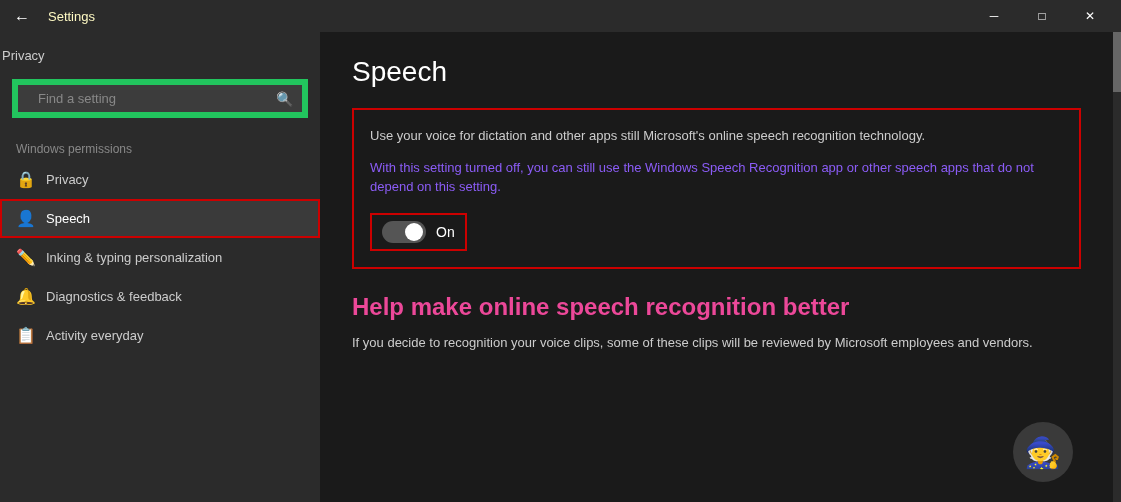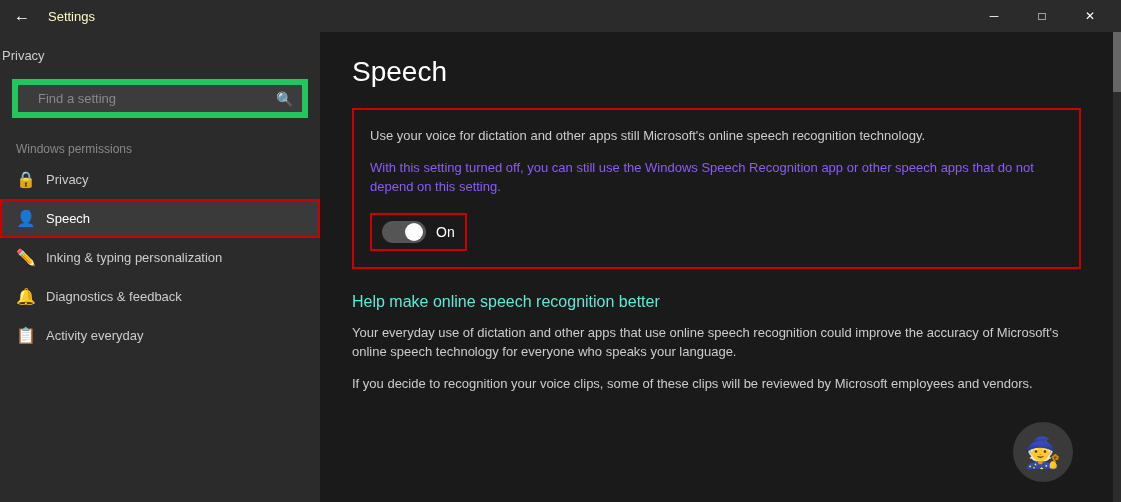--- a/index.html
+++ b/index.html
@@ -205,23 +205,23 @@
       height: 18px;
       background: #ffffff;
       border-radius: 50%;
     }
     .toggle-label {
       font-size: 14px;
       color: #ffffff;
     }
 
     .section-title-2 {
-      font-size: 16px;
-      font-weight: 400;
-      color: #5eead4;
+      font-size: 24px;
+      font-weight: 700;
+      color: #ec4899;
       margin-bottom: 12px;
       margin-top: 24px;
     }
 
     
     .sidebar::-webkit-scrollbar,
     .content::-webkit-scrollbar {
       width: 8px;
     }
     .sidebar::-webkit-scrollbar-track,
@@ -344,21 +344,20 @@
         
         <div class="toggle-row">
           <div class="toggle-switch on">
             <div class="toggle-knob"></div>
           </div>
           <span class="toggle-label">On</span>
         </div>
       </div>
 
       <h2 class="section-title-2">Help make online speech recognition better</h2>
-      <p class="section-desc">Your everyday use of dictation and other apps that use online speech recognition could improve the accuracy of Microsoft's online speech technology for everyone who speaks your language.</p>
       <p class="section-desc">If you decide to recognition your voice clips, some of these clips will be reviewed by Microsoft employees and vendors.</p>
 
       <div class="mascot">
         <div class="mascot-body">🧙</div>
       </div>
     </div>
 
     <div class="scrollbar-track">
       <div class="scrollbar-thumb"></div>
     </div>

